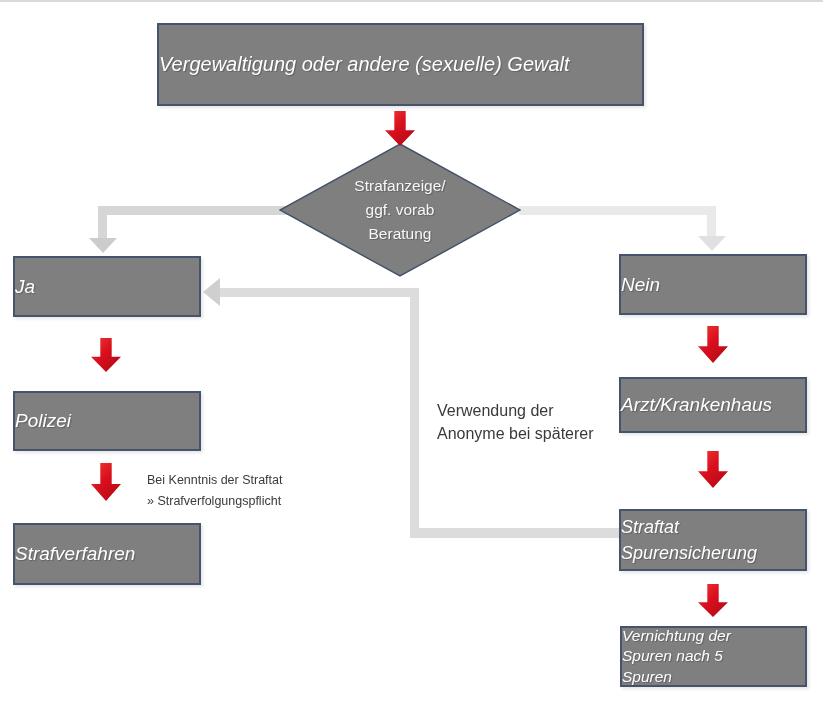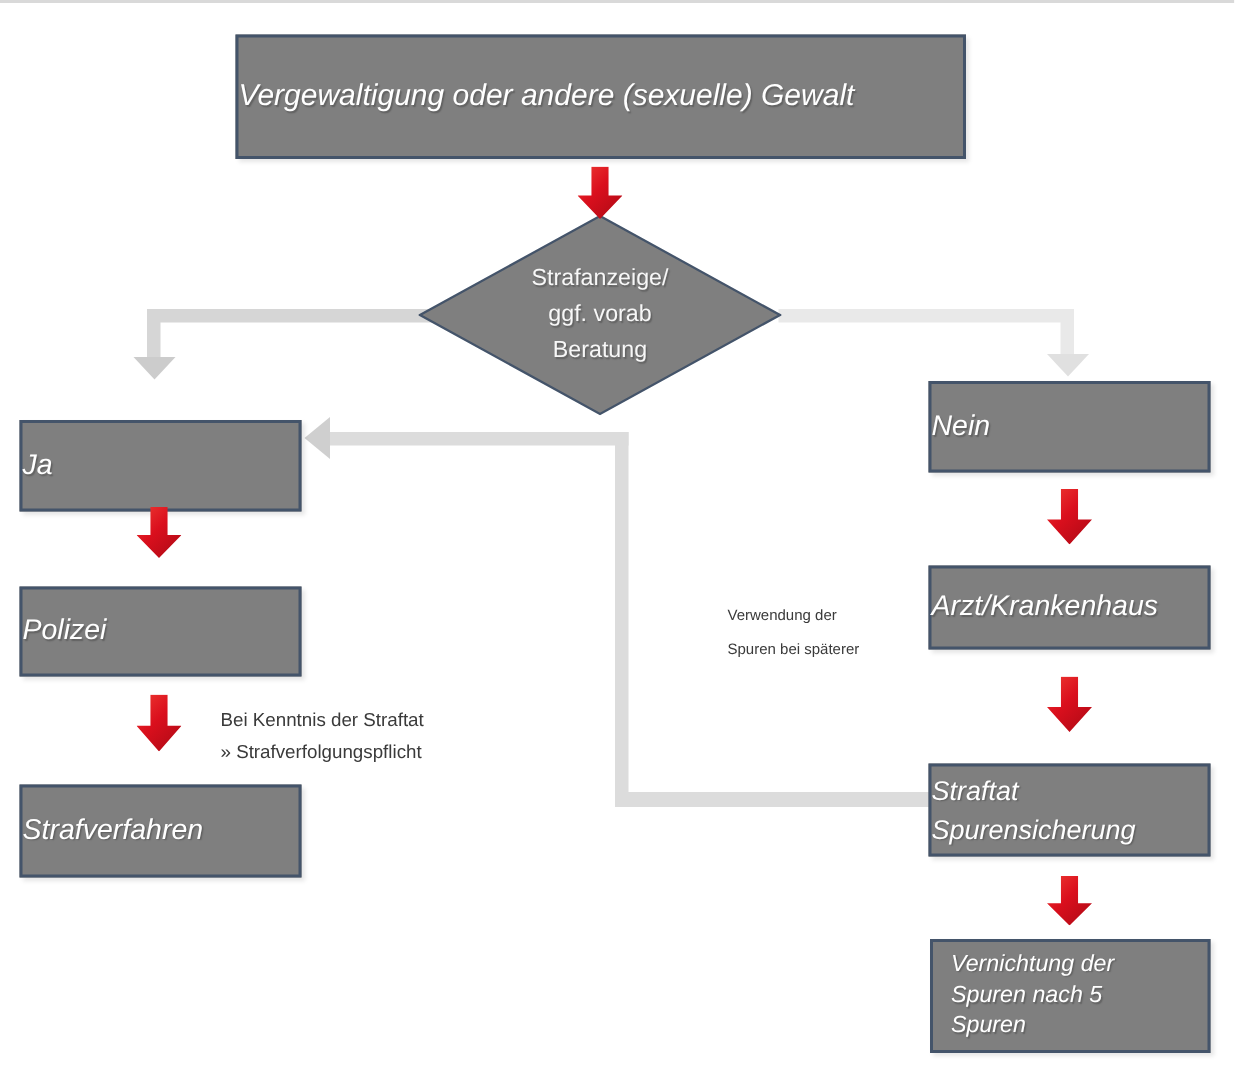--- a/index.html
+++ b/index.html
@@ -13,27 +13,27 @@
   .node{
     position:absolute;background:#7f7f7f;border:2px solid #44546a;box-sizing:border-box;
     display:flex;flex-direction:column;align-items:flex-start;justify-content:center;
     color:#ffffff;text-align:center;
     text-shadow:1px 1px 1px rgba(0,0,0,0.25);
     box-shadow:2px 2px 3px rgba(0,0,0,0.10);
     font-style:italic;
   }
   .node .ln{display:block;}
   #title-box{left:157px;top:23px;width:487px;height:83px;font-size:20px;}
-  #box-ja{left:13px;top:256px;width:188px;height:61px;font-size:19px;margin-top:24px;}
+  #box-ja{left:13px;top:256px;width:188px;height:61px;font-size:19px;}
   #box-nein{left:619px;top:254px;width:188px;height:61px;font-size:19px;}
   #box-polizei{left:13px;top:391px;width:188px;height:60px;font-size:19px;}
   #box-strafverfahren{left:13px;top:523px;width:188px;height:62px;font-size:19px;}
   #box-arzt{left:619px;top:377px;width:188px;height:56px;font-size:19px;}
   #box-anonyme{left:619px;top:509px;width:188px;height:62px;font-size:18px;line-height:26px;}
-  #box-vernichtung{left:620px;top:626px;width:187px;height:76px;font-size:15.5px;line-height:20.5px;padding-left:12px;}
+  #box-vernichtung{left:620px;top:626px;width:187px;height:61px;font-size:15.5px;line-height:20.5px;}
 
   
   #diamond{position:absolute;left:279px;top:143px;width:242px;height:134px;}
   #diamond-text{
     position:absolute;left:279px;top:143px;width:242px;height:134px;
     display:flex;flex-direction:column;align-items:center;justify-content:center;
     color:#f7f7f7;font-size:15.5px;line-height:24px;text-align:left;
     text-shadow:1px 1px 1px rgba(0,0,0,0.25);
   }
 
@@ -54,21 +54,21 @@
   .seg{position:absolute;}
   .seg.left{background:#d6d6d6;}
   .seg.right{background:#e9e9e9;}
   .seg.fb{background:#dcdcdc;}
   .tri-down{position:absolute;width:0;height:0;border-left:14px solid transparent;border-right:14px solid transparent;}
   .tri-left{position:absolute;width:0;height:0;border-top:14px solid transparent;border-bottom:14px solid transparent;}
 
   
   .annotation{position:absolute;color:#3a3a3a;text-align:left;}
   #note-pflicht{left:147px;top:470px;font-size:12.5px;line-height:21px;}
-  #note-verwendung{left:437px;top:400px;font-size:10px;line-height:22.5px;margin-left:48px;}
+  #note-verwendung{left:437px;top:400px;font-size:16px;line-height:22.5px;}
 </style>
 </head>
 <body>
 
 <div id="canvas">
 
   <div class="top-rule"></div>
 
   <div class="seg left" style="left:100px;top:206px;width:192px;height:9px;"></div>
   <div class="seg left" style="left:98px;top:206px;width:9px;height:33px;"></div>
@@ -134,16 +134,16 @@
   <div class="red-arrow" id="rarrow-arzt"></div>
   <div class="red-arrow" id="rarrow-anonyme"></div>
 
   <div class="annotation" id="note-pflicht">
     <div>Bei Kenntnis der Straftat</div>
     <div>» Strafverfolgungspflicht</div>
   </div>
 
   <div class="annotation" id="note-verwendung">
     <div>Verwendung der</div>
-    <div>Spuren bei späterer</div>
+    <div>Anonyme bei späterer</div>
   </div>
 
 </div>
 
 </body></html>

